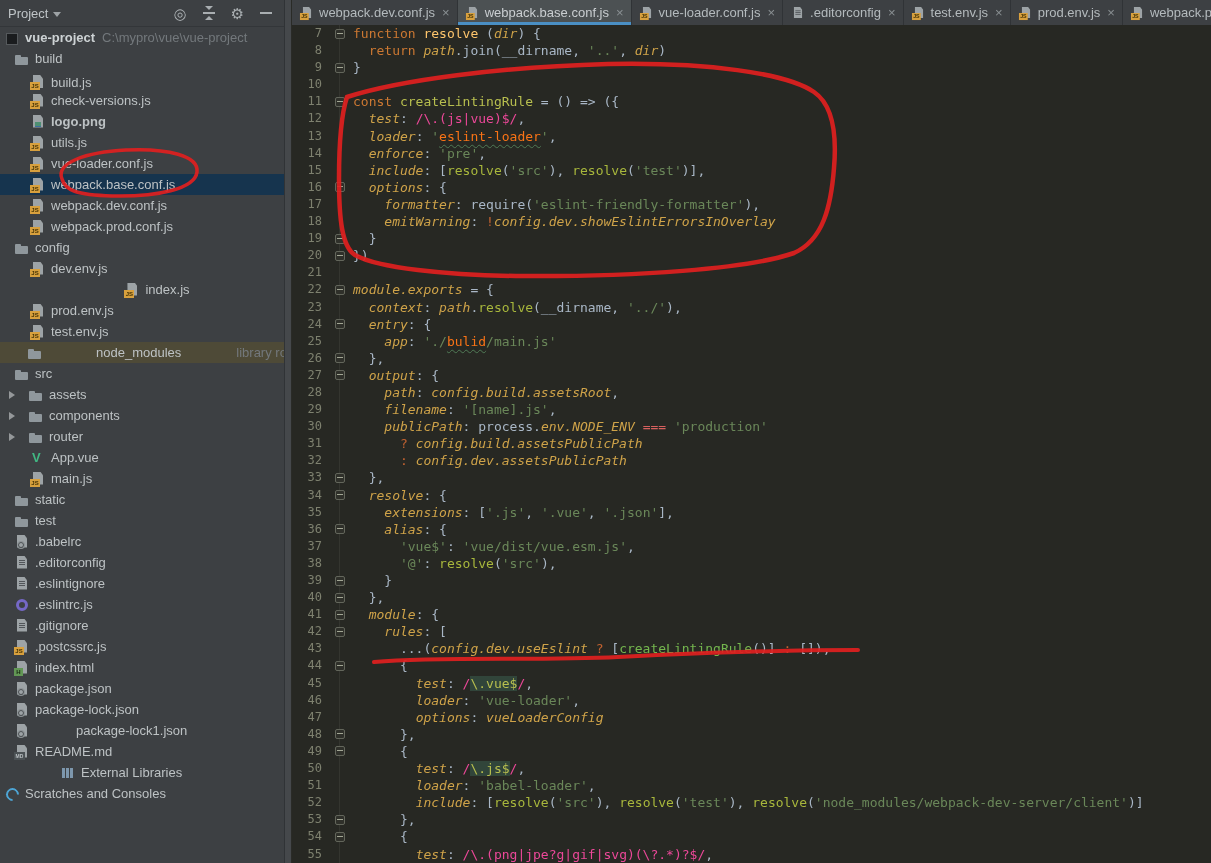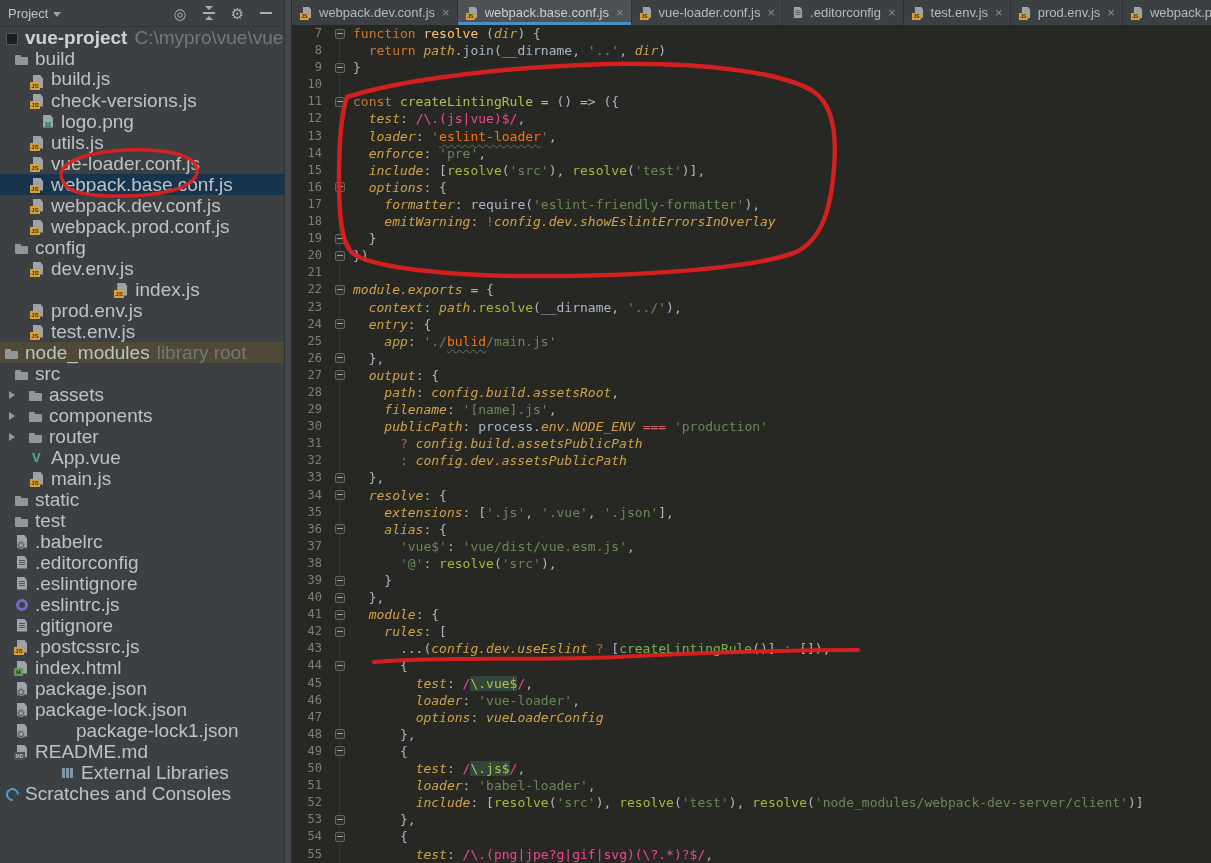--- a/index.html
+++ b/index.html
@@ -11,21 +11,21 @@
   .sb-toolbar{height:26px;flex:none;display:flex;align-items:center;padding:0 8px;border-bottom:1px solid #333639}
   .sb-title{color:#bfc4c7;font-size:13px;margin-right:5px}
   .caret{width:0;height:0;border-left:4px solid transparent;border-right:4px solid transparent;border-top:5px solid #9ea3a6;margin-top:2px}
   .sb-tools{margin-left:auto;display:flex;align-items:center;gap:16px;margin-right:4px}
   .tool{color:#a9aeb1;font-size:15px;line-height:15px;cursor:default}
   .i-collapse{width:12px;height:14px;position:relative;background:linear-gradient(#0000 6px,#a9aeb1 6px,#a9aeb1 8px,#0000 8px)}
   .i-collapse::before{content:"";position:absolute;left:2px;top:0;border-left:4px solid transparent;border-right:4px solid transparent;border-top:4px solid #a9aeb1}
   .i-collapse::after{content:"";position:absolute;left:2px;bottom:0;border-left:4px solid transparent;border-right:4px solid transparent;border-bottom:4px solid #a9aeb1}
   .i-minus{width:12px;height:2px;background:#a9aeb1}
 
-  .tree{flex:1;font-size:19px;color:#bdc2c4;overflow:hidden}
+  .tree{flex:1;font-size:13px;color:#bdc2c4;overflow:hidden}
   .trow{height:21px;display:flex;align-items:center;white-space:nowrap}
   .trow.sel{background:#16344e}
   .trow.olive{background:#4e4a37}
   .trow.b .tlabel{font-weight:bold;color:#cdd2d4}
   .tlabel{margin-left:5px}
   .textra{color:#73787c;margin-left:7px}
   .arrow{width:22px;height:16px;flex:none;position:relative}
   .arrow::before{content:"";position:absolute;left:3px;top:4px;border-left:6px solid #95989a;border-top:4px solid transparent;border-bottom:4px solid transparent}
 
   
@@ -107,21 +107,21 @@
           <span class="tlabel">build</span>
         </div>
         <div class="trow" style="padding-left: 30px; align-items: flex-end;">
           <span class="i page i-js"></span>
           <span class="tlabel">build.js</span>
         </div>
         <div class="trow" style="padding-left: 30px;">
           <span class="i page i-js"></span>
           <span class="tlabel">check-versions.js</span>
         </div>
-        <div class="trow" style="padding-left: 40px;">
+        <div class="trow" style="padding-left: 30px; font-weight: bold;">
           <span class="i page i-img"></span>
           <span class="tlabel">logo.png</span>
         </div>
         <div class="trow" style="padding-left: 30px;">
           <span class="i page i-js"></span>
           <span class="tlabel">utils.js</span>
         </div>
         <div class="trow" style="padding-left: 30px;">
           <span class="i page i-js"></span>
           <span class="tlabel">vue-loader.conf.js</span>
@@ -151,21 +151,21 @@
           <span class="tlabel">index.js</span>
         </div>
         <div class="trow" style="padding-left: 30px;">
           <span class="i page i-js"></span>
           <span class="tlabel">prod.env.js</span>
         </div>
         <div class="trow" style="padding-left: 30px;">
           <span class="i page i-js"></span>
           <span class="tlabel">test.env.js</span>
         </div>
-        <div class="trow olive" style="padding-left: 4px;">
+        <div class="trow olive" style="padding-left: 27px; gap: 48px;">
           <span class="i i-folder"></span>
           <span class="tlabel">node_modules</span>
           <span class="textra">library root</span>
         </div>
         <div class="trow" style="padding-left: 14px;">
           <span class="i i-folder"></span>
           <span class="tlabel">src</span>
         </div>
         <div class="trow" style="padding-left: 6px;">
           <span class="arrow"></span>

